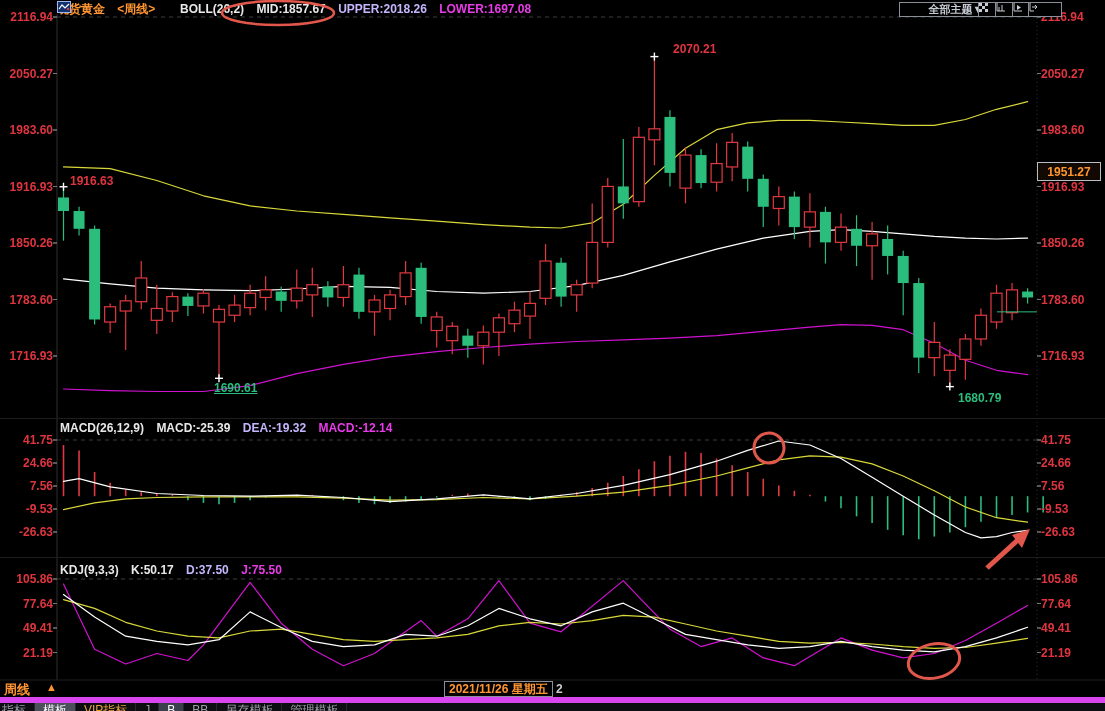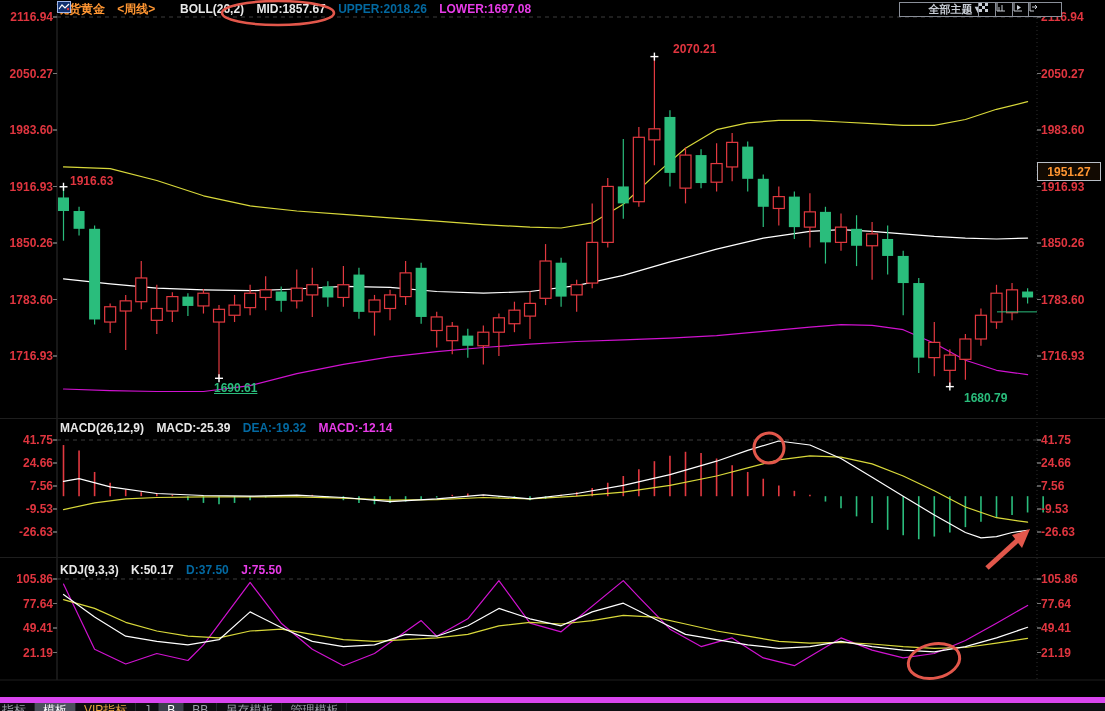--- a/index.html
+++ b/index.html
@@ -7,21 +7,21 @@
        font-family:"Liberation Sans",sans-serif;}
   svg{position:absolute;left:0;top:0;}
   #annot-svg{pointer-events:none;z-index:6;}
   .ov{position:absolute;z-index:4;white-space:nowrap;}
   .hdr{font-size:12px;font-weight:700;letter-spacing:0;}
   .hdr span{margin-right:9px;}
   .axis-label{position:absolute;font-size:12px;font-weight:700;color:#e0353f;z-index:4;
               transform:translateY(-50%);}
   .axis-left{right:1053px;text-align:right;}
   .axis-right{left:1041px;}
-  .px-white{color:#e8e8e8}.px-yellow{color:#0369a1}.px-magenta{color:#e83ce8}
+  .px-white{color:#e8e8e8}.px-yellow{color:#c4b5fd}.px-magenta{color:#e83ce8}
   .px-orange{color:#ff9632}.px-red{color:#e0353f}.px-green{color:#2abd7c}
   .mini-btn{position:absolute;top:2px;height:13px;border:1px solid #8a8f99;z-index:5;
             display:flex;align-items:center;justify-content:center;background:#000;cursor:pointer;padding-left:19px;}
   #theme-btn{left:899px;width:74px;color:#c7ccd4;font-size:11px;font-weight:700;line-height:13px;}
   .price-box{position:absolute;left:1037px;width:62px;height:17px;border:1px solid #b9bec6;
              background:#120a02;color:#ff9632;font-size:12px;font-weight:700;z-index:5;
              display:flex;align-items:center;justify-content:center;}
   .anno-label{position:absolute;font-size:12px;font-weight:700;z-index:4;}
   #watermark{position:absolute;left:971px;top:648px;font-size:37px;color:#ccd2d9;z-index:7;
              letter-spacing:3px;font-weight:400;}
@@ -372,37 +372,43 @@
         <line x1="3" y1="4" x2="8" y2="4" stroke="#c7ccd4"></line>
         <polyline points="6,2 8,4 6,6" fill="none" stroke="#c7ccd4"></polyline>
       </svg>
   </div>
 
   <div class="price-box" style="top:162px;">1951.27</div>
 
   <div class="anno-label px-red" style="left:70px;top:174px;">1916.63</div>
   <div class="anno-label px-red" style="left:673px;top:42px;">2070.21</div>
   <div class="anno-label px-green" style="left:214px;top:381px;text-decoration:underline;">1690.61</div>
-  <div class="anno-label px-green" style="left:958px;top:391px;margin-left:6px;">1680.79</div>
+  <div class="anno-label px-green" style="left:958px;top:391px;">1680.79</div>
 
   <div class="ov hdr" style="left:60px;top:421px;">
     <span class="px-white">MACD(26,12,9)</span>
     <span class="px-white">MACD:-25.39</span>
     <span class="px-yellow">DEA:-19.32</span>
     <span class="px-magenta">MACD:-12.14</span>
   </div>
 
   <div class="ov hdr" style="left:60px;top:563px;">
     <span class="px-white">KDJ(9,3,3)</span>
     <span class="px-white">K:50.17</span>
     <span class="px-yellow">D:37.50</span>
     <span class="px-magenta">J:75.50</span>
   </div>
 
 
+  <div id="status-row">
+    <span id="period-label">周线</span>
+    <span id="period-arrow">▲</span>
+    <span id="date-box">2021/11/26 星期五</span>
+    <span id="date-extra">2</span>
+  </div>
 
   <div id="tab-bar">
       <span class="tab clipped">指标</span>
       <span class="tab selected">模板</span>
       <span class="tab vip">VIP指标</span>
       <span class="tab ">J</span>
       <span class="tab dark">B</span>
       <span class="tab ">BB</span>
       <span class="tab ">另存模板</span>
       <span class="tab ">管理模板</span>

